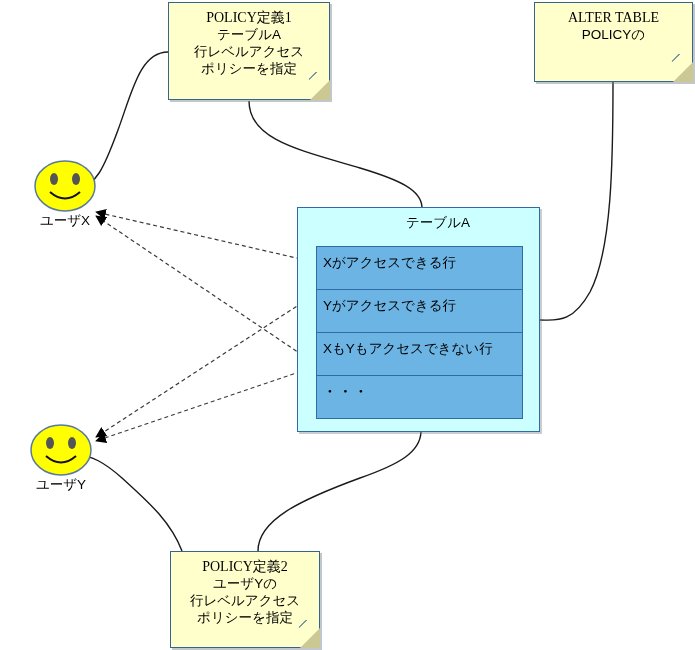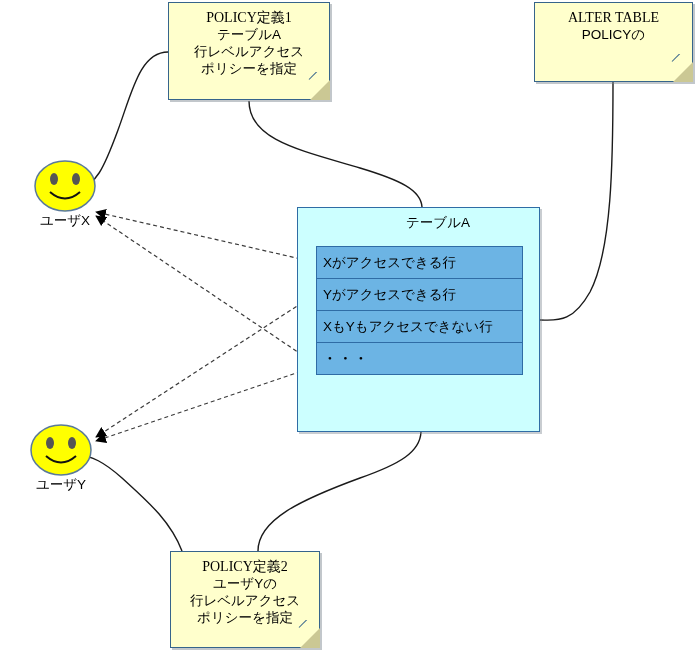--- a/index.html
+++ b/index.html
@@ -103,21 +103,21 @@
   .rows-wrap {
     position: absolute;
     left: 18px;
     top: 38px;
     width: 207px;
   }
   .trow {
     background: #6cb4e4;
     border: 1px solid #2f6ca5;
     box-sizing: border-box;
-    height: 33px;
+    height: 44px;
     line-height: 31px;
     padding-left: 6px;
     font-size: 13.5px;
     color: #000;
     margin-bottom: -1px;
     white-space: nowrap;
     overflow: hidden;
   }
   .trow.ellipsis { letter-spacing: 2px; font-weight: bold; }
 

